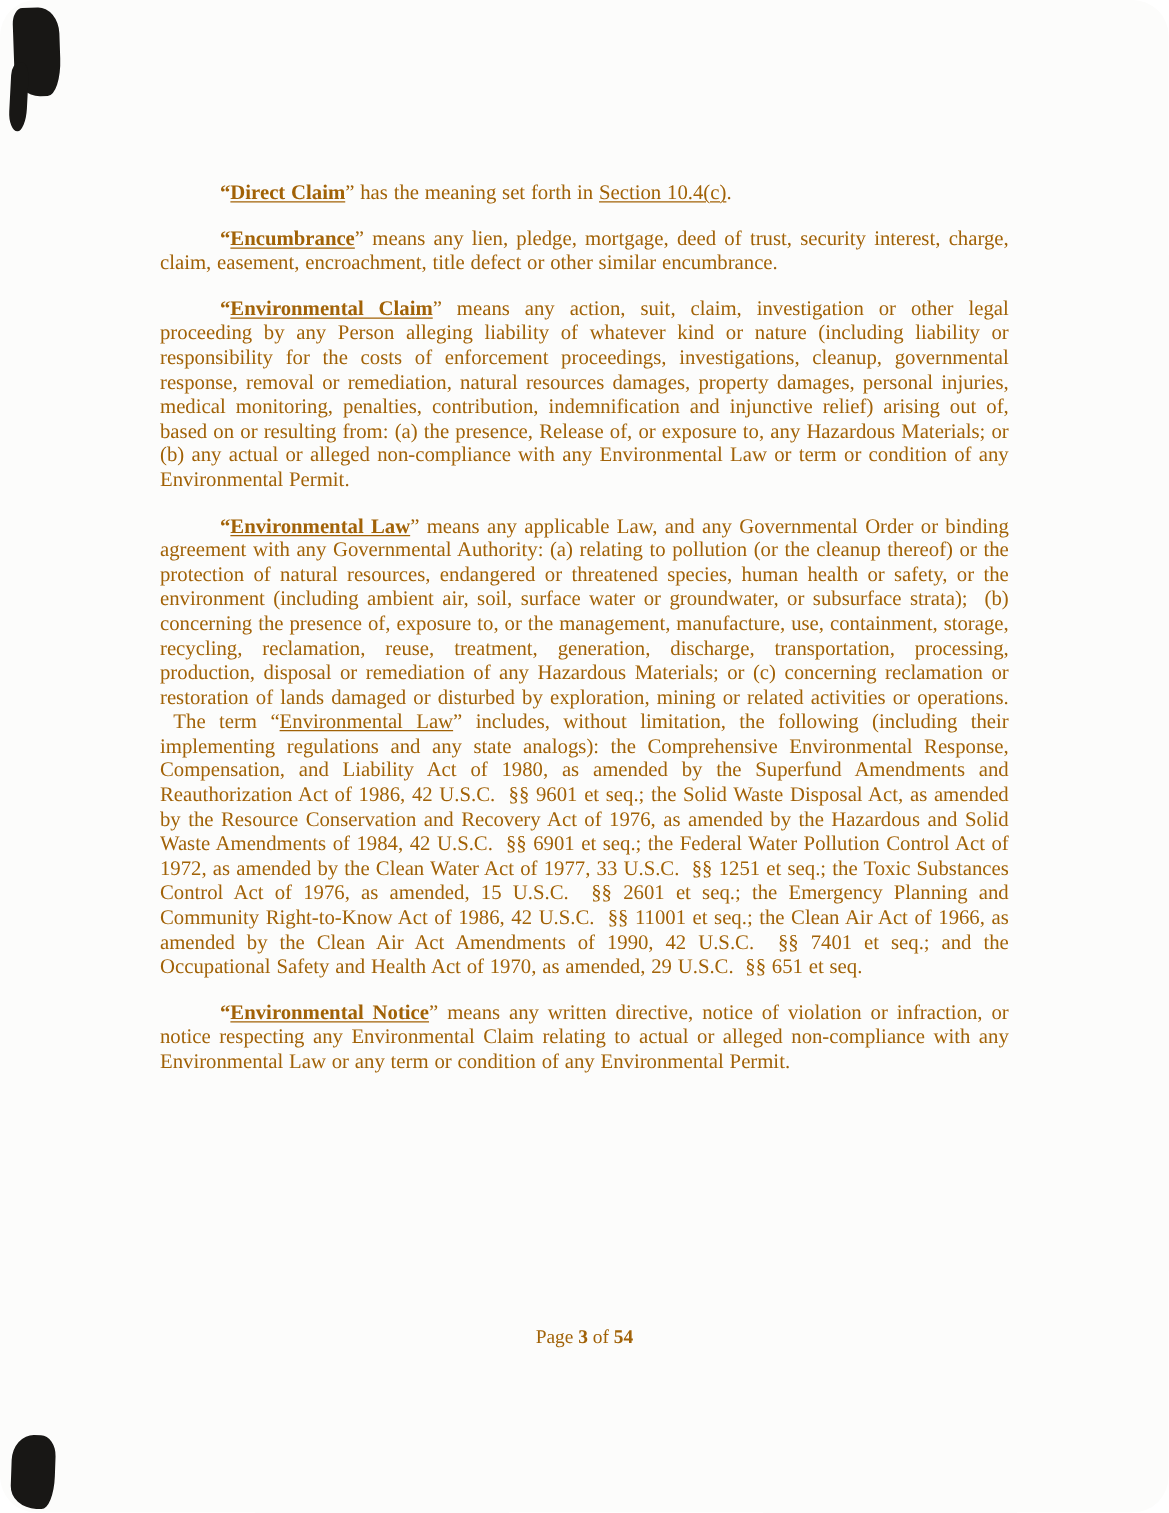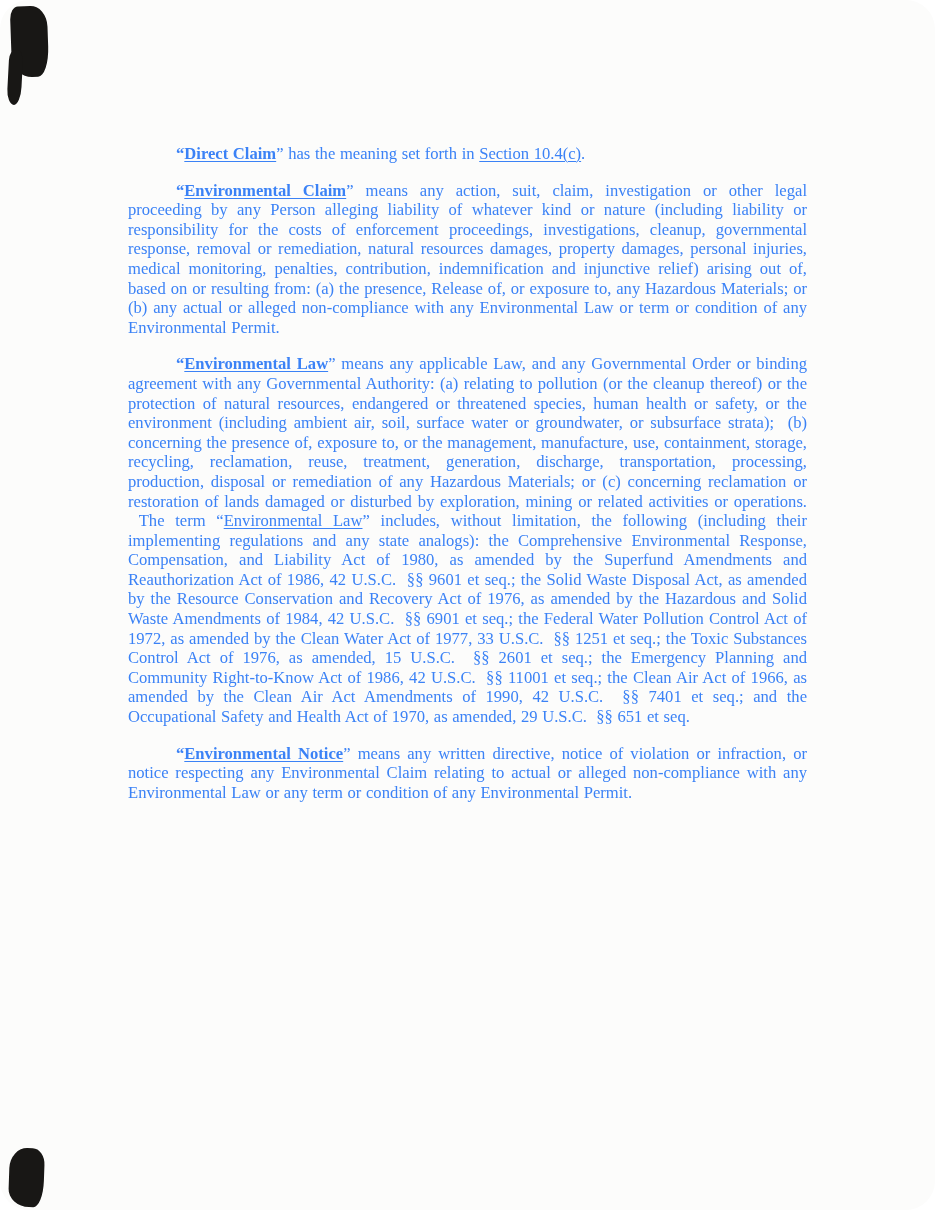--- a/index.html
+++ b/index.html
@@ -7,21 +7,21 @@
     padding: 0;
     background: #ffffff;
   }
   .page {
     position: relative;
     width: 935px;
     height: 1210px;
     background: #fcfcfb;
     overflow: hidden;
     font-family: "Liberation Serif", "DejaVu Serif", serif;
-    color: #3b82f6;
+    color: #a16207;
     border-radius: 29px;
   }
   .content {
     position: absolute;
     left: 128px;
     top: 144px;
     width: 679px;
   }
   .para {
     margin: 0 0 17px 0;
@@ -68,19 +68,21 @@
 <body>
 
 <div class="page">
 
   <div class="blot blot-top-a"></div>
   <div class="blot blot-top-b"></div>
   <div class="blot blot-bottom"></div>
 
   <main class="content">
       <p class="para"><span class="b">“</span><span class="b u">Direct Claim</span><span>” has the meaning set forth in </span><span class="u">Section 10.4(c)</span><span>.</span></p>
+      <p class="para"><span class="b">“</span><span class="b u">Encumbrance</span><span>” means any lien, pledge, mortgage, deed of trust, security interest, charge, claim, easement, encroachment, title defect or other similar encumbrance.</span></p>
       <p class="para"><span class="b">“</span><span class="b u">Environmental Claim</span><span>” means any action, suit, claim, investigation or other legal proceeding by any Person alleging liability of whatever kind or nature (including liability or responsibility for the costs of enforcement proceedings, investigations, cleanup, governmental response, removal or remediation, natural resources damages, property damages, personal injuries, medical monitoring, penalties, contribution, indemnification and injunctive relief) arising out of, based on or resulting from: (a) the presence, Release of, or exposure to, any Hazardous Materials; or (b) any actual or alleged non-compliance with any Environmental Law or term or condition of any Environmental Permit.</span></p>
       <p class="para"><span class="b">“</span><span class="b u">Environmental Law</span><span>” means any applicable Law, and any Governmental Order or binding agreement with any Governmental Authority: (a) relating to pollution (or the cleanup thereof) or the protection of natural resources, endangered or threatened species, human health or safety, or the environment (including ambient air, soil, surface water or groundwater, or subsurface strata); &nbsp;(b) concerning the presence of, exposure to, or the management, manufacture, use, containment, storage, recycling, reclamation, reuse, treatment, generation, discharge, transportation, processing, production, disposal or remediation of any Hazardous Materials; or (c) concerning reclamation or restoration of lands damaged or disturbed by exploration, mining or related activities or operations. &nbsp;The term “</span><span class="u">Environmental Law</span><span>” includes, without limitation, the following (including their implementing regulations and any state analogs): the Comprehensive Environmental Response, Compensation, and Liability Act of 1980, as amended by the Superfund Amendments and Reauthorization Act of 1986, 42 U.S.C. &nbsp;§§ 9601 et seq.; the Solid Waste Disposal Act, as amended by the Resource Conservation and Recovery Act of 1976, as amended by the Hazardous and Solid Waste Amendments of 1984, 42 U.S.C. &nbsp;§§ 6901 et seq.; the Federal Water Pollution Control Act of 1972, as amended by the Clean Water Act of 1977, 33 U.S.C. &nbsp;§§ 1251 et seq.; the Toxic Substances Control Act of 1976, as amended, 15 U.S.C. &nbsp;§§ 2601 et seq.; the Emergency Planning and Community Right-to-Know Act of 1986, 42 U.S.C. &nbsp;§§ 11001 et seq.; the Clean Air Act of 1966, as amended by the Clean Air Act Amendments of 1990, 42 U.S.C. &nbsp;§§ 7401 et seq.; and the Occupational Safety and Health Act of 1970, as amended, 29 U.S.C. &nbsp;§§ 651 et seq.</span></p>
       <p class="para"><span class="b">“</span><span class="b u">Environmental Notice</span><span>” means any written directive, notice of violation or infraction, or notice respecting any Environmental Claim relating to actual or alleged non-compliance with any Environmental Law or any term or condition of any Environmental Permit.</span></p>
     </main>
 
+  <div class="footer"><span>Page </span><span class="b">3</span><span> of </span><span class="b">54</span></div>
 
 </div>
 
 </body></html>

